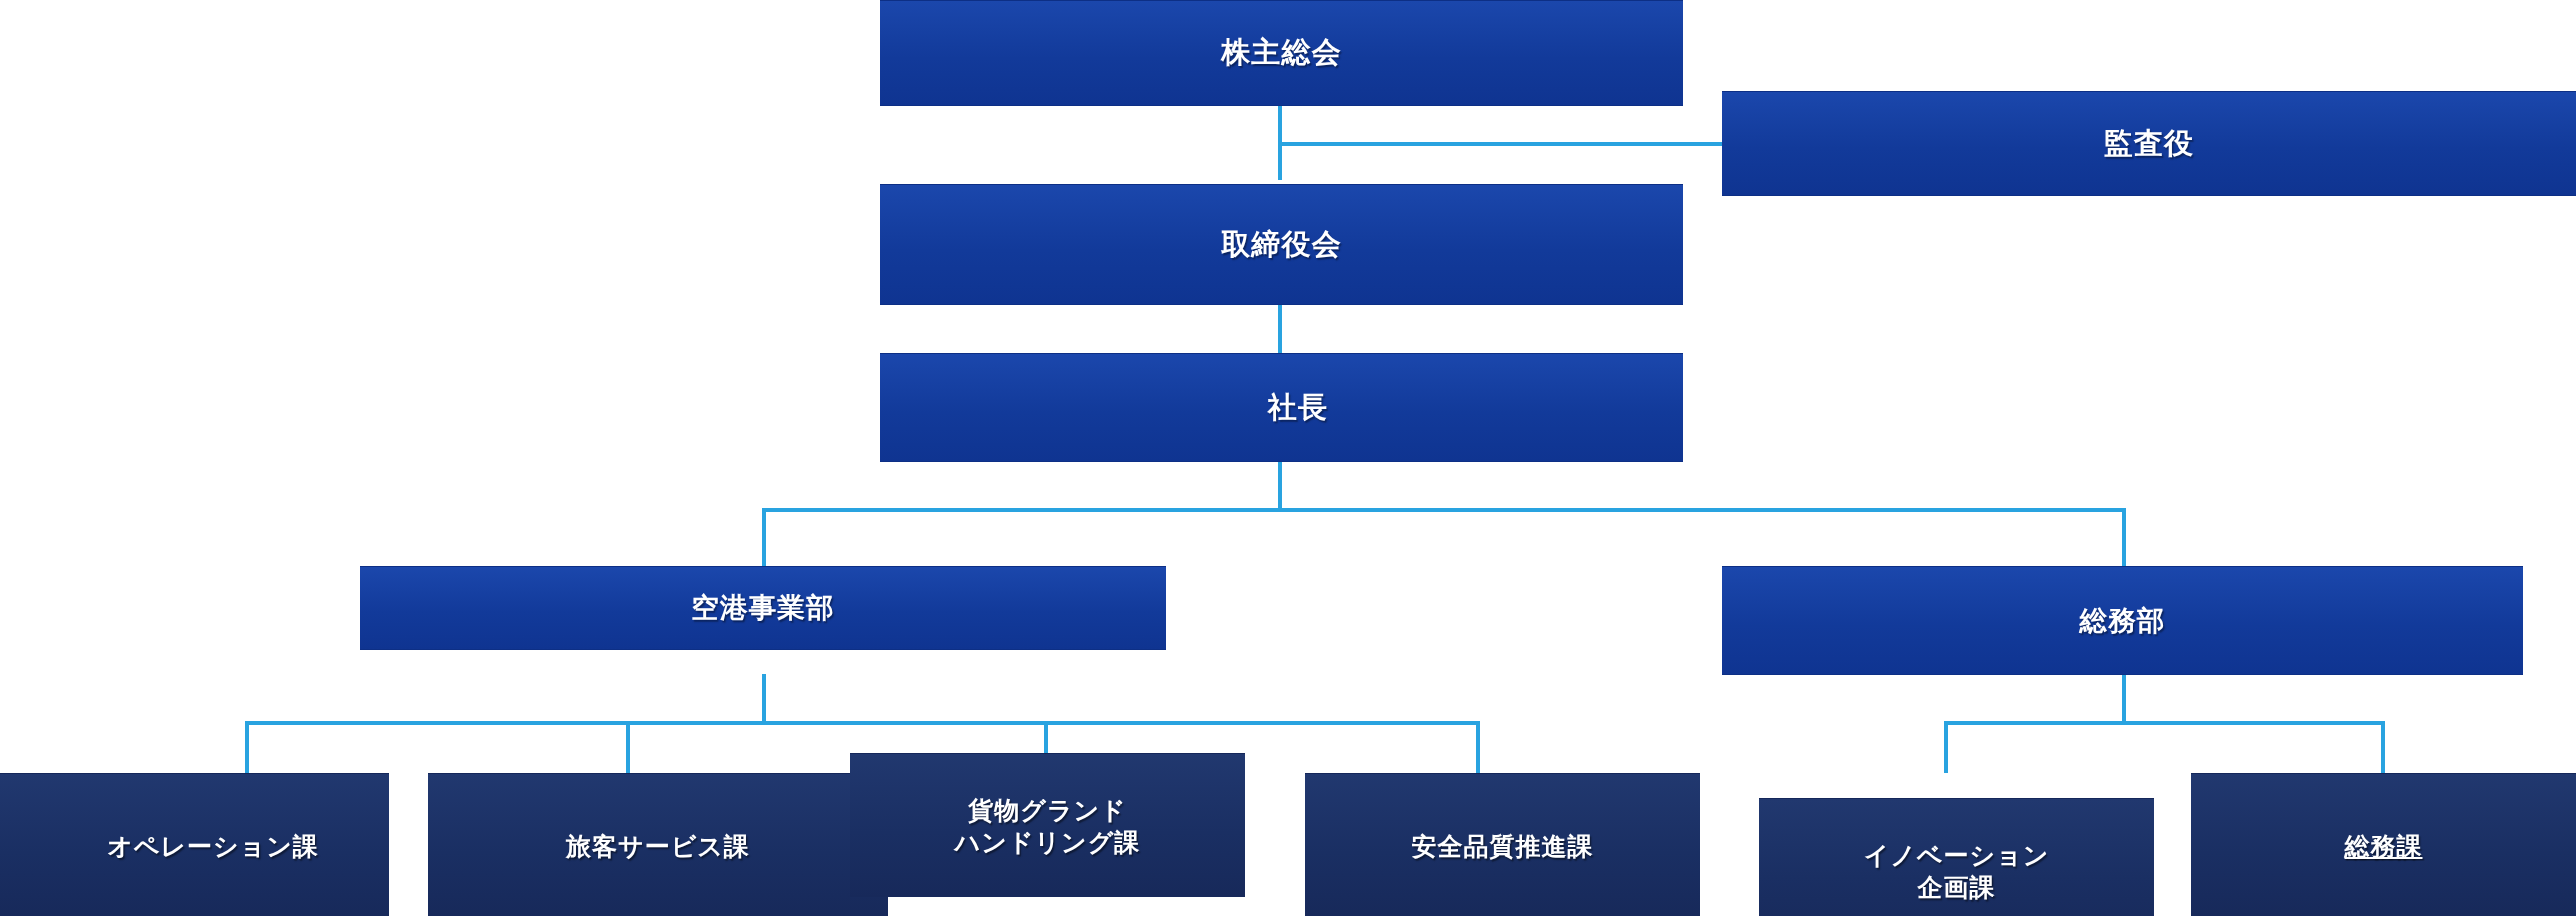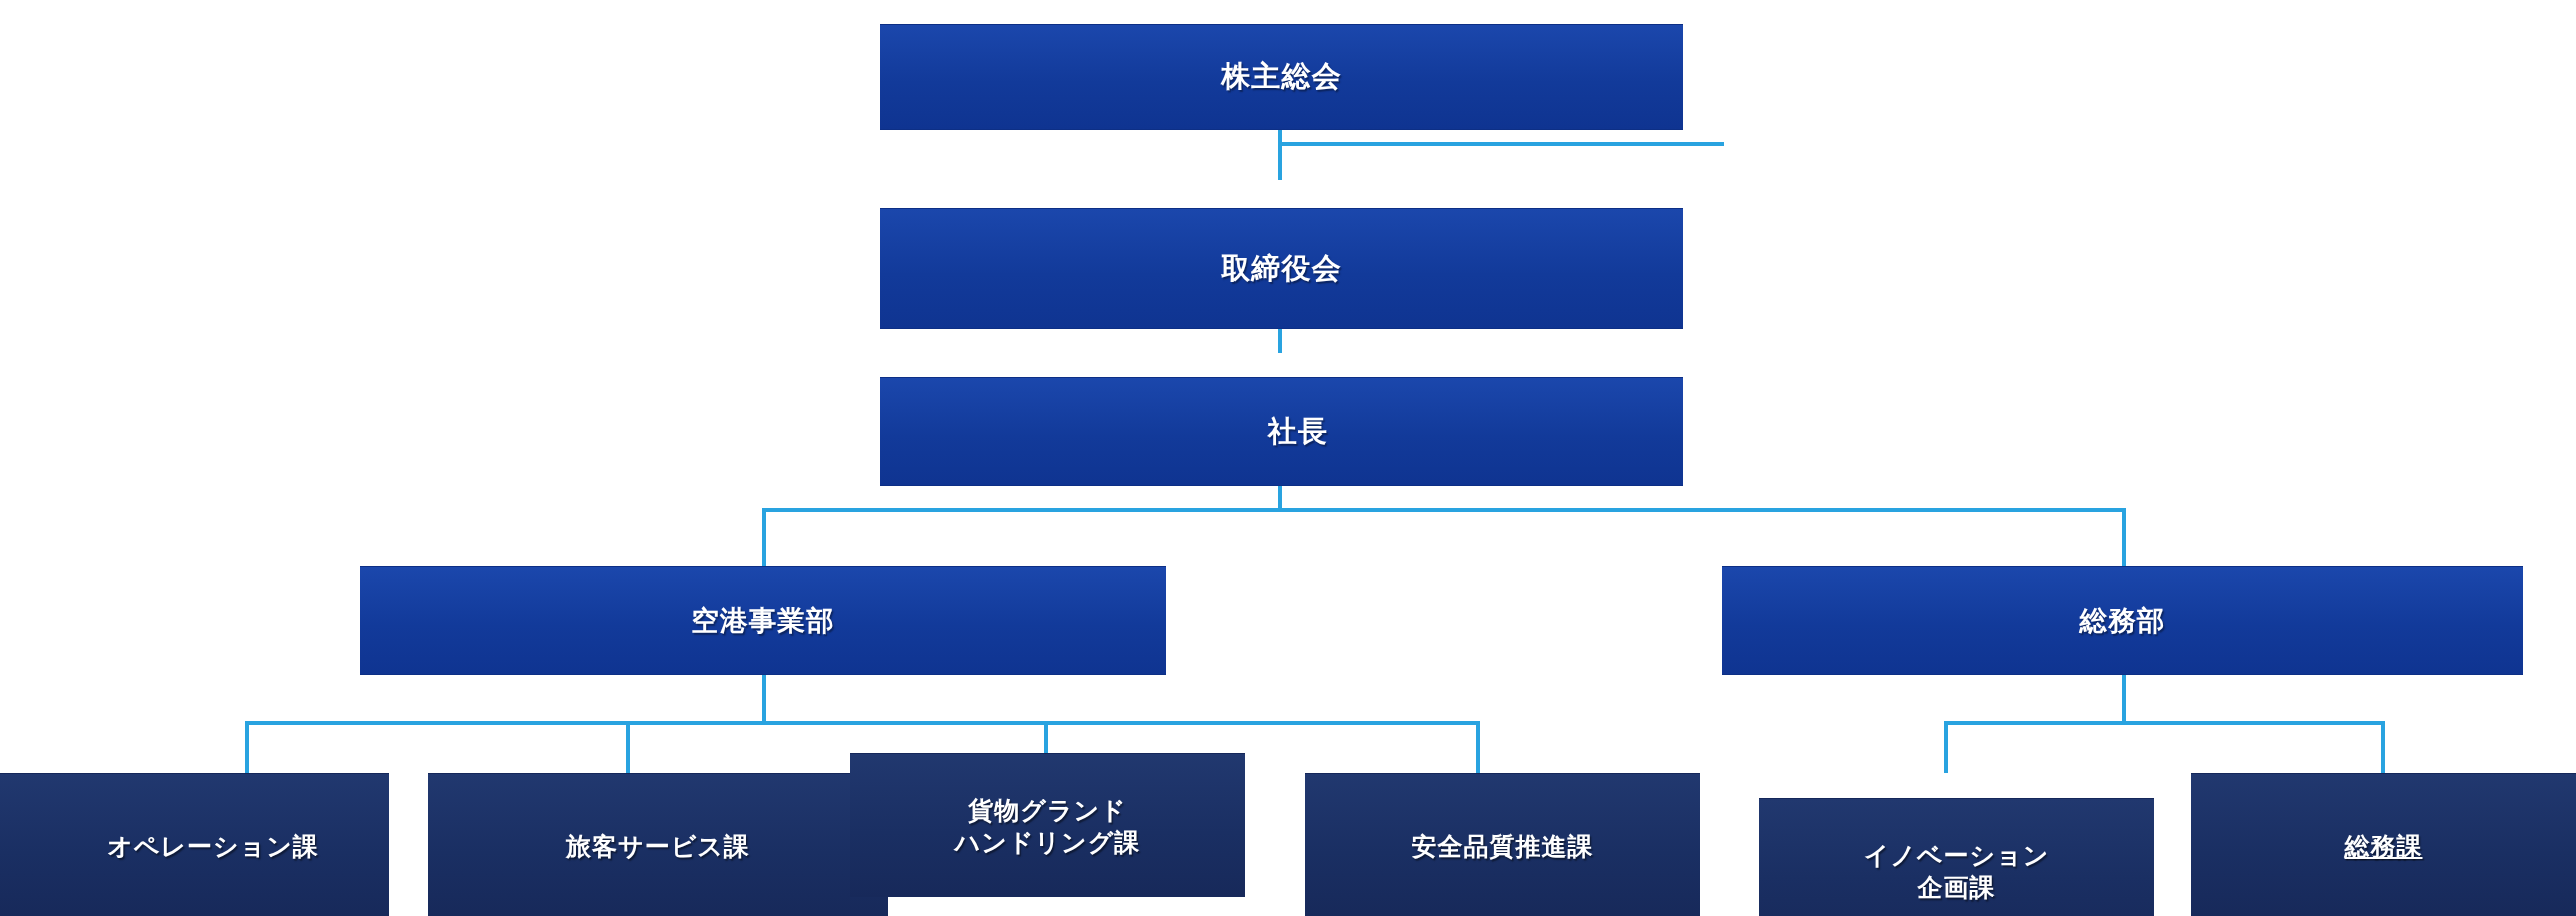--- a/index.html
+++ b/index.html
@@ -34,21 +34,20 @@
     white-space: pre-line;
   }
   .node.level-top {
     background: #123a9a;
     background-image: linear-gradient(180deg, #1b47ac 0%, #123a9a 55%, #0f3491 100%);
     border-top: 1.5px solid #0d2f85;
     border-bottom: 1.5px solid #0d2f85;
     font-size: 29px;
     font-weight: 600;
     text-shadow: 1.5px 1.5px 1.5px rgba(0,0,0,0.38);
-    margin-top: 24px;
   }
   .node.level-dept {
     background: #123a9a;
     background-image: linear-gradient(180deg, #1b47ac 0%, #123a9a 55%, #0f3491 100%);
     border-top: 1.5px solid #0d2f85;
     border-bottom: 1.5px solid #0d2f85;
     font-size: 27.6px;
     font-weight: 600;
     text-shadow: 1.5px 1.5px 1.5px rgba(0,0,0,0.38);
   }
@@ -95,30 +94,33 @@
 
   <div class="conn v" style="left:2122px; top:674px; height:48px;"></div>
   <div class="conn h" style="left:1944px; top:721px; width:440px;"></div>
   <div class="conn v" style="left:1944px; top:721px; height:52px;"></div>
   <div class="conn v" style="left:2381px; top:721px; height:52px;"></div>
 
   <div class="node level-top" style="left:880px; top:0px; width:803px; height:106px;">
     <span>株主総会</span>
   </div>
 
+  <div class="node level-top" style="left:1722px; top:91px; width:854px; height:105px;">
+    <span>監査役</span>
+  </div>
 
   <div class="node level-top" style="left:880px; top:184px; width:803px; height:121px;">
     <span>取締役会</span>
   </div>
 
   <div class="node level-top" style="left:880px; top:353px; width:803px; height:109px;padding-left:33px;">
     <span>社長</span>
   </div>
 
-  <div class="node level-dept" style="left:360px; top:566px; width:806px; height:109px;">
+  <div class="node level-dept" style="left:360px; top:566px; width:806px; height:84px;">
     <span>空港事業部</span>
   </div>
 
   <div class="node level-dept" style="left:1722px; top:566px; width:801px; height:109px;">
     <span>総務部</span>
   </div>
 
   <div class="node level-section" style="left:0px; top:773px; width:389px; height:144px;padding-left:37px;">
     <span>オペレーション課</span>
   </div>

